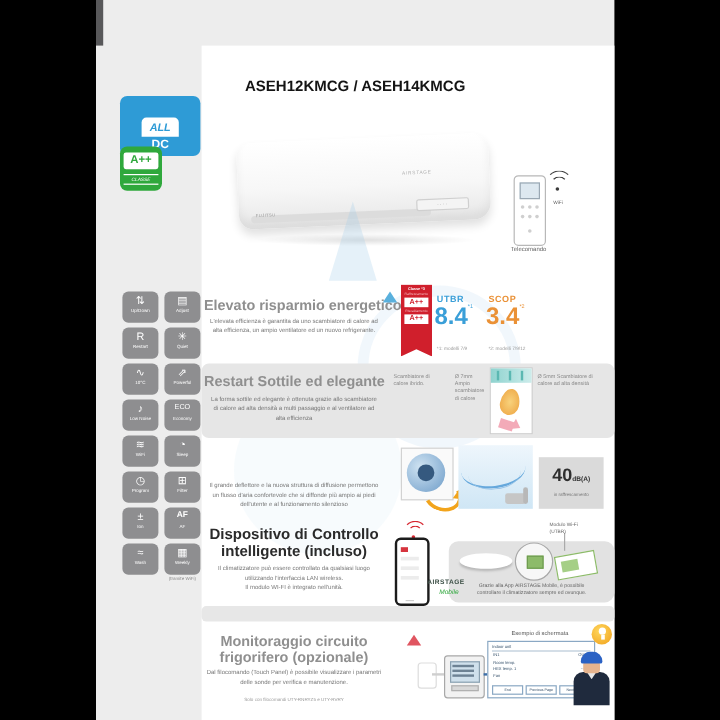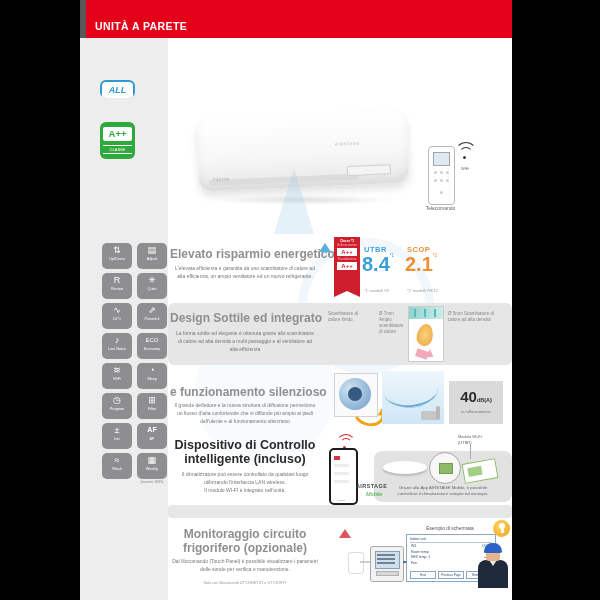--- a/index.html
+++ b/index.html
@@ -8,21 +8,21 @@
   .abs{position:absolute;}
 
   
   .page{left:80px;top:0;width:432px;height:600px;background:#ededed;}
   .banner-edge{left:80px;top:0;width:6px;height:38px;background:#58585a;}
   .banner{left:86px;top:0;width:426px;height:38px;background:#e50019;}
   .banner-label{padding:20px 0 0 9px;color:#fff;font-size:10.5px;font-weight:bold;letter-spacing:.4px;}
   .main{left:168px;top:38px;width:344px;height:562px;background:#fff;}
 
   
-  .alldc{left:100px;top:80px;width:35px;height:18px;background:#2e9bd6;border-radius:6px;padding:0;overflow:hidden;}
+  .alldc{left:100px;top:80px;width:35px;height:18px;background:#2e9bd6;border-radius:6px;padding:16px;overflow:hidden;}
   .alldc .t{height:16px;background:#fff;margin:2px 2px 0 2px;border-radius:4px 4px 0 0;
             color:#2e9bd6;font-style:italic;font-weight:bold;font-size:9px;text-align:center;line-height:16px;}
   .alldc .b{height:15px;color:#fff;font-weight:bold;font-size:10px;text-align:center;line-height:14px;}
   .abadge{left:100px;top:122px;width:35px;height:37px;background:#2fa83c;border-radius:6px;}
   .abadge .v{position:absolute;left:3px;top:5px;width:29px;height:14px;background:#fff;border-radius:2px;
              color:#2fa83c;font-weight:bold;font-size:9.5px;text-align:center;line-height:14px;}
   .abadge .s{position:absolute;left:3px;top:23px;width:29px;color:#fff;font-size:4px;font-style:italic;
              text-align:center;border-top:.5px solid #fff;border-bottom:.5px solid #fff;padding:1px 0;}
 
   
@@ -181,35 +181,33 @@
   .bulb .gl{position:absolute;left:6px;top:3px;width:6px;height:6px;background:#fff;border-radius:50%;}
   .bulb .st{position:absolute;left:7.5px;top:9px;width:3px;height:4px;background:#fff;}
 </style>
 </head>
 <body>
 
 <div id="root">
 
   <div class="abs page"></div>
   <div class="abs banner-edge"></div>
-  <div class="abs banner">
-    <div class="banner-label">UNITÀ A PARETE</div>
-  </div>
   <div class="abs main"></div>
 
   <div class="abs alldc">
     <div class="t">ALL</div>
     <div class="b">DC</div>
   </div>
   <div class="abs abadge">
     <div class="v">A++</div>
     <div class="s">CLASSE</div>
   </div>
 
   <div class="abs title">
+    <div>ASEH12KMCG / ASEH14KMCG</div>
   </div>
 
   <div class="abs unit-shadow"></div>
   <div class="abs unit-body">
     <div class="unit-vent"></div>
     <div class="unit-ctl">····</div>
     <div class="unit-series">AIRSTAGE</div>
     <div class="unit-brand">FUJITSU</div>
   </div>
   <div class="abs wm-tri"></div>
@@ -316,46 +314,45 @@
     <div class="rv">A++</div>
     <div class="rl">Riscaldamento</div>
     <div class="rv">A++</div>
   </div>
   <div class="abs seer-lbl" style="left:364px;top:245px;color:#3a9fd8;">UTBR</div>
   <div class="abs" style="left:362px;top:253px;color:#3a9fd8;">
     <span class="seer-val">8.4</span><span class="sup">*1</span>
   </div>
   <div class="abs seer-lbl" style="left:407px;top:245px;color:#ea9136;">SCOP</div>
   <div class="abs" style="left:405px;top:253px;color:#ea9136;">
-    <span class="seer-val">2.1</span><span class="sup">*2</span>
+    <span class="seer-val">3.4</span><span class="sup">*2</span>
   </div>
   <div class="abs fnote" style="left:364px;top:288px;">*1: modelli 7/9</div>
   <div class="abs fnote" style="left:407px;top:288px;">*2: modelli 7/9/12</div>
 
   <div class="abs band" style="left:168px;top:303px;width:344px;height:62px;"></div>
-  <div class="abs sec-h" style="left:170px;top:311px;width:150px;">Design Sottile ed integrato</div>
+  <div class="abs sec-h" style="left:170px;top:311px;width:150px;">Restart Sottile ed elegante</div>
   <div class="abs body5" style="left:168px;top:329px;width:154px;">
     <div>La forma sottile ed elegante è ottenuta grazie allo scambiatore</div>
     <div>di calore ad alta densità a multi passaggio e al ventilatore ad</div>
     <div>alta efficienza</div>
   </div>
   <div class="abs slabel" style="left:328px;top:311px;width:42px;">Scambiatore di calore ibrido.</div>
   <div class="abs slabel" style="left:379px;top:311px;width:28px;">Ø 7mm Ampio scambiatore di calore</div>
   <div class="abs hex">
     <div class="top"></div>
     <div class="slat" style="left:5px;"></div>
     <div class="slat" style="left:15px;"></div>
     <div class="slat" style="left:25px;"></div>
     <div class="blob"></div>
     <div class="parrow"></div>
     <div class="phead"></div>
   </div>
   <div class="abs slabel" style="left:448px;top:311px;width:52px;">Ø 5mm Scambiatore di calore ad alta densità</div>
 
-  <div class="abs sec-h" style="left:170px;top:385px;width:150px;">e funzionamento silenzioso</div>
   <div class="abs body5" style="left:168px;top:401px;width:154px;">
     <div>Il grande deflettore e la nuova struttura di diffusione permettono</div>
     <div>un flusso d'aria confortevole che si diffonde più ampio ai piedi</div>
     <div>dell'utente e al funzionamento silenzioso</div>
   </div>
   <div class="abs fanbox">
     <div class="c1"></div>
     <div class="c2"></div>
     <div class="yarrow"></div>
     <div class="yhead"></div>

